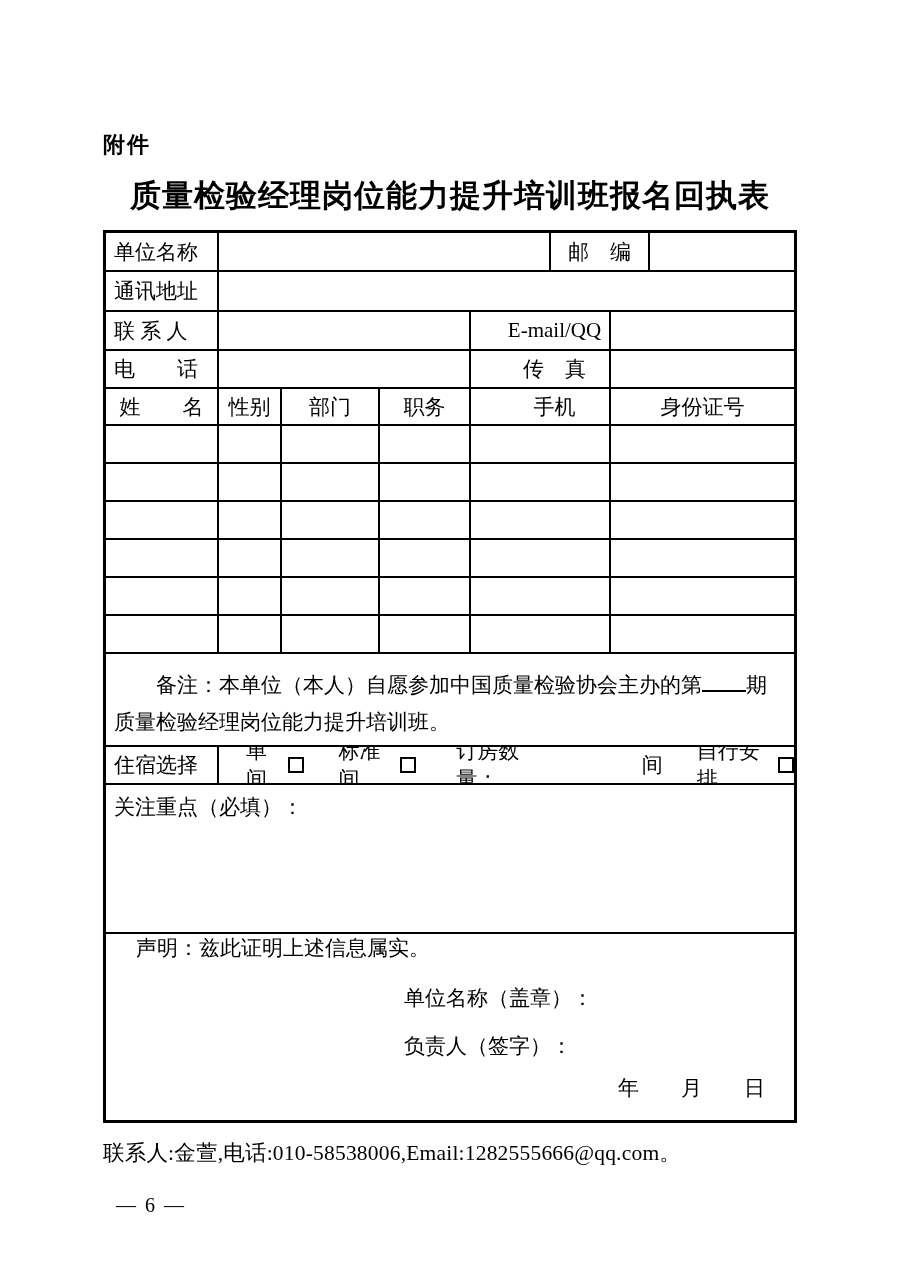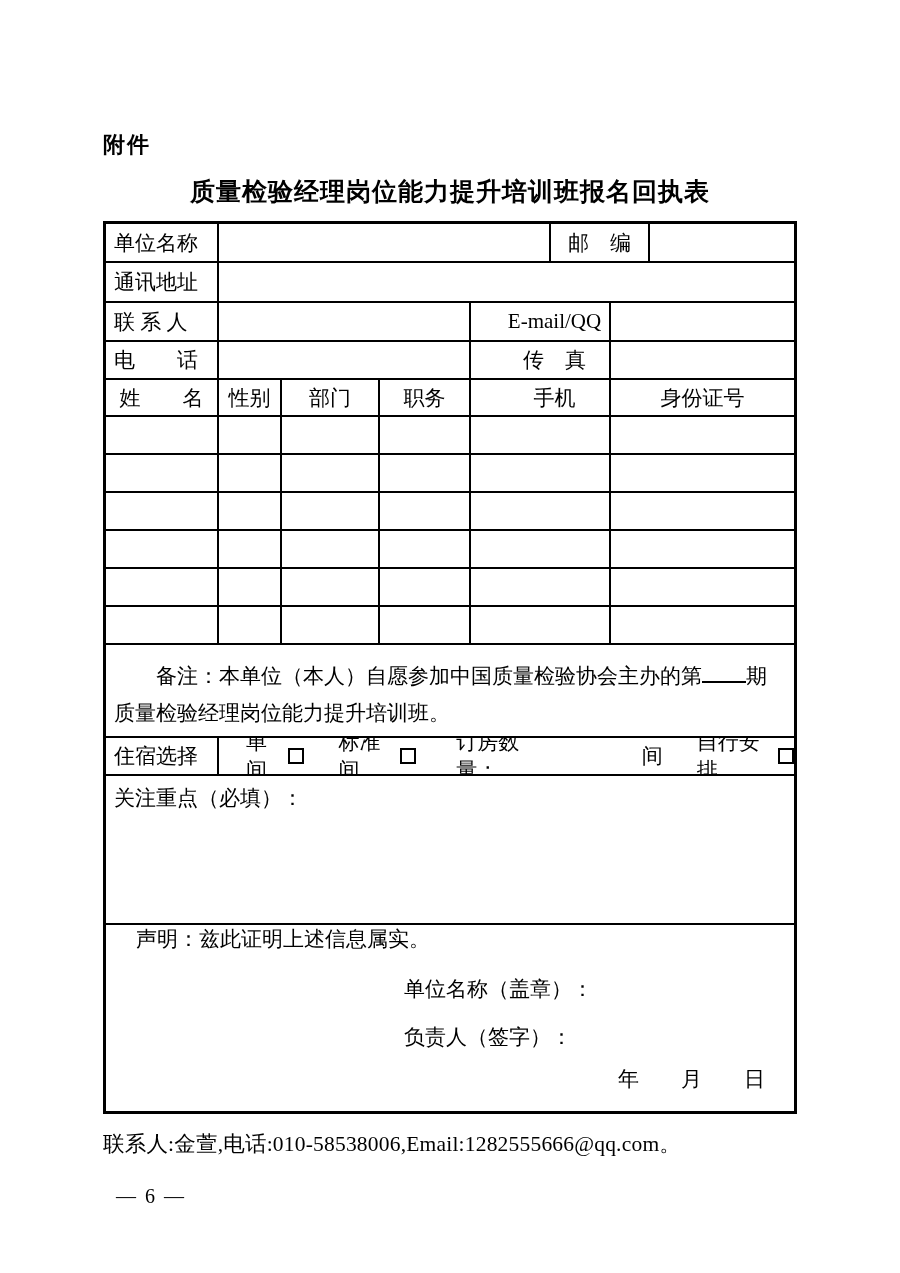--- a/index.html
+++ b/index.html
@@ -12,21 +12,21 @@
   .page { position:relative; width:900px; height:1273px; background:#fff; overflow:hidden; }
   .content { position:absolute; left:103px; top:0; width:694px; }
 
   .attachment {
     margin-top:130px;
     font-family:"Liberation Sans","DejaVu Sans",sans-serif;
     font-weight:bold; font-size:22px; letter-spacing:2px;
   }
   .doc-title {
     margin-top:15px; text-align:center;
-    font-weight:bold; font-size:25px; letter-spacing:1px;
+    font-weight:bold; font-size:31px; letter-spacing:1px;
     white-space:nowrap;
   }
 
   
   .form-table { margin-top:13px; border:3px solid #000; width:694px; }
   .trow { display:flex; border-bottom:2px solid #000; align-items:stretch; }
   .trow:last-child { border-bottom:none; }
   .tcell {
     border-right:2px solid #000;
     display:flex; align-items:center;

